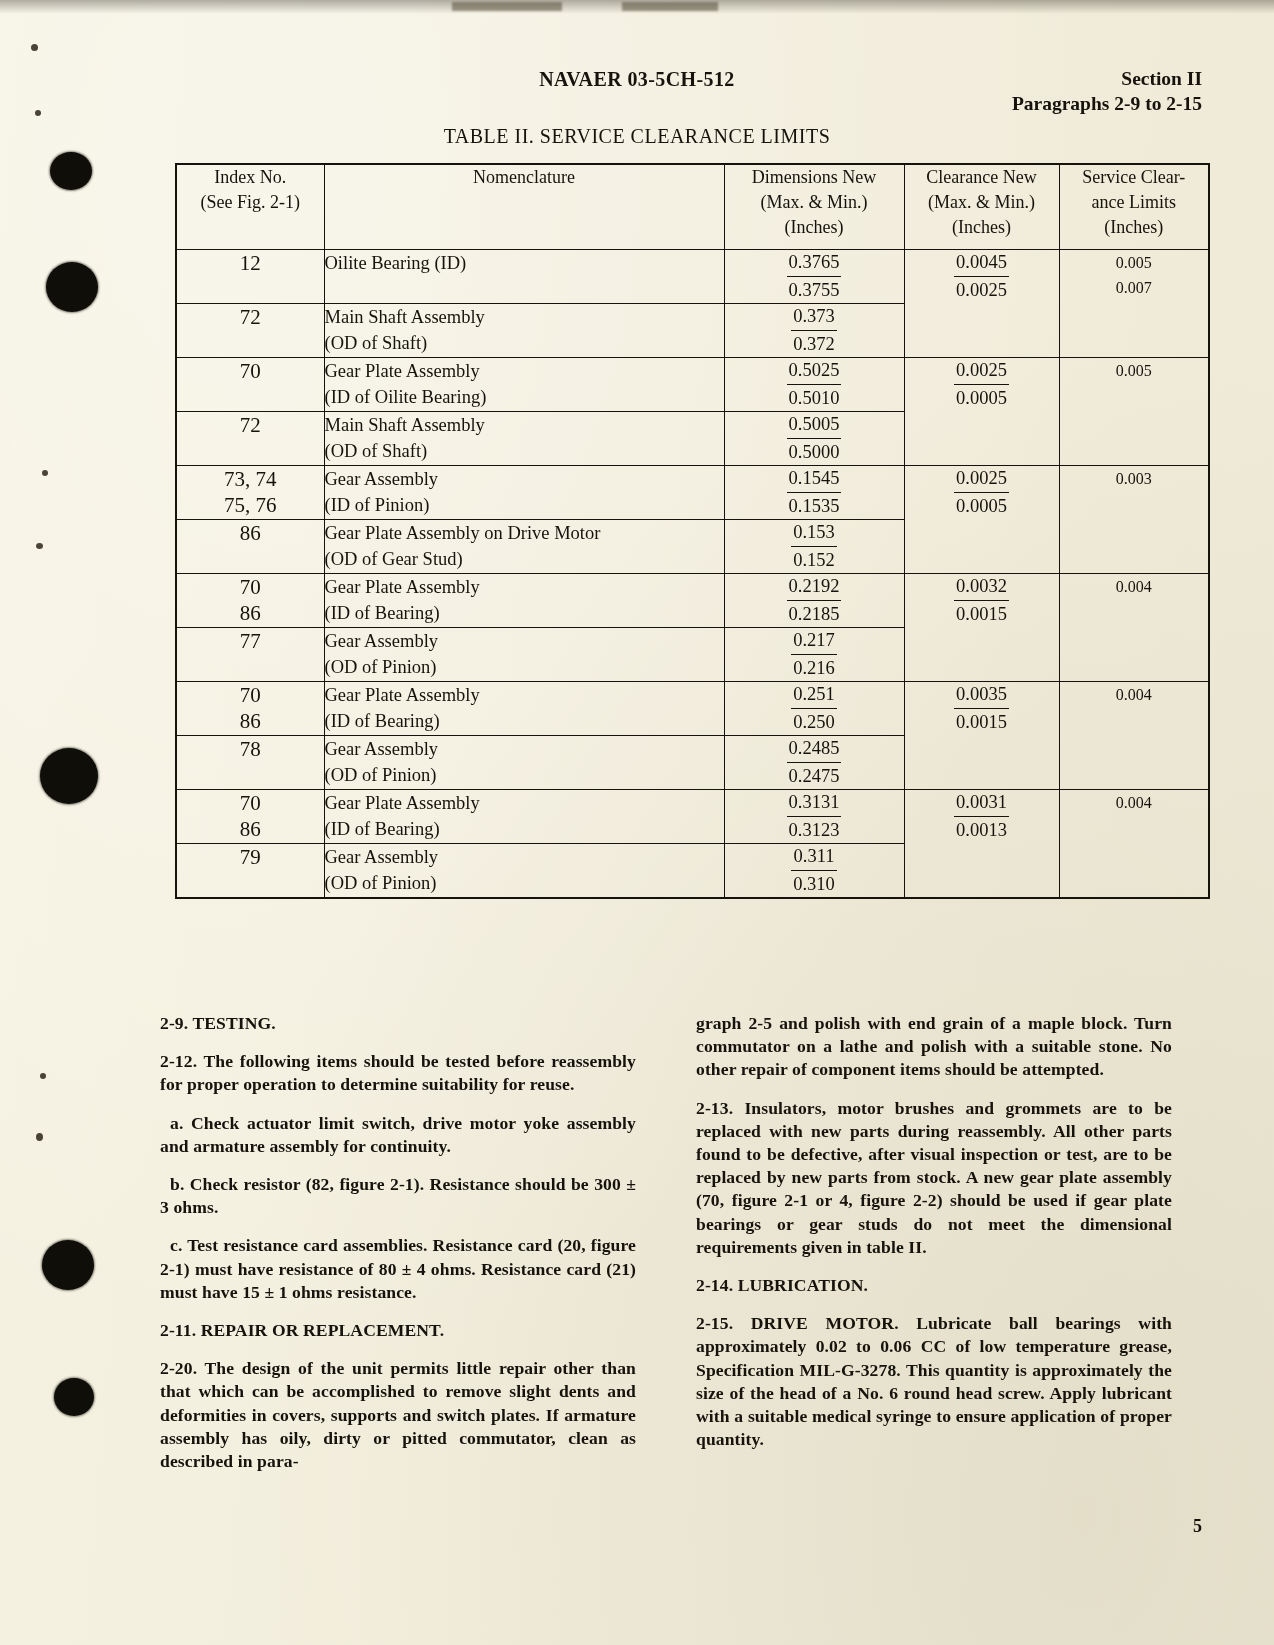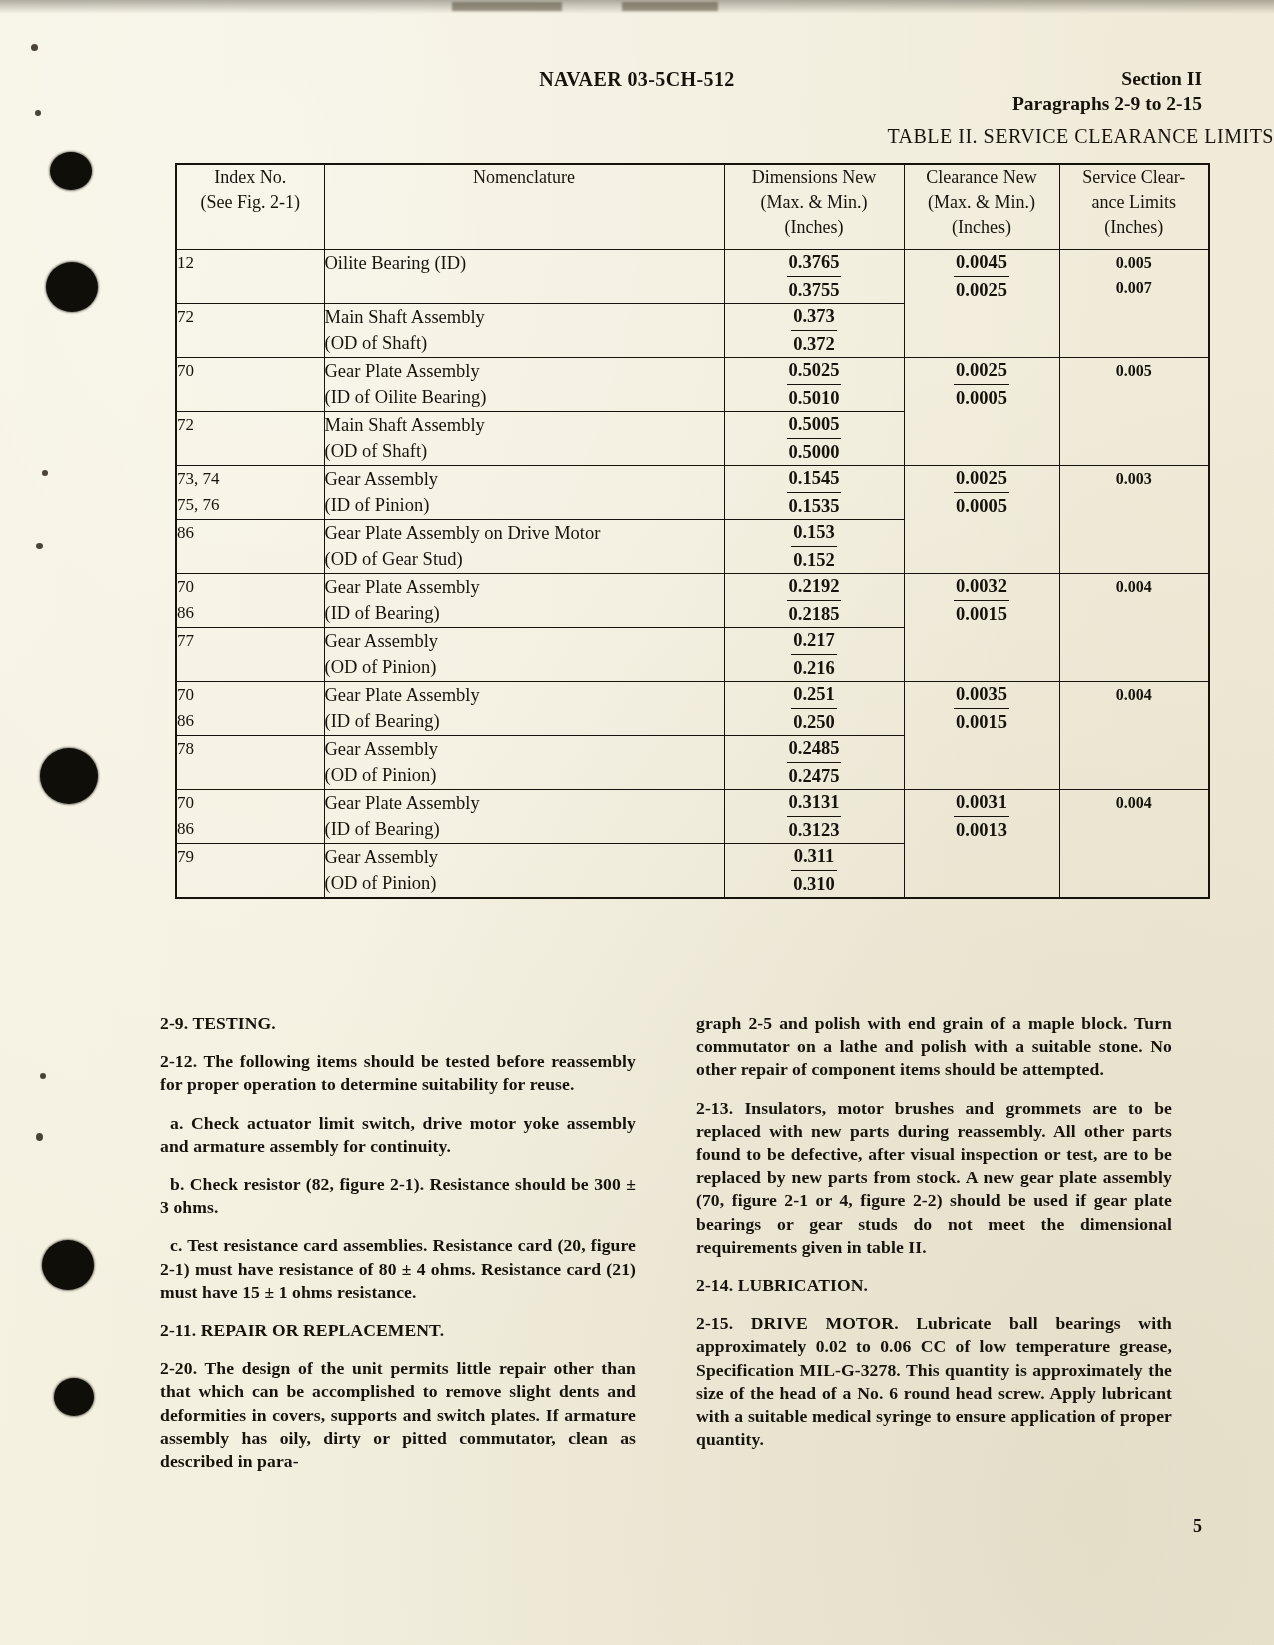--- a/index.html
+++ b/index.html
@@ -50,21 +50,21 @@
   .hdr-center{
     position:absolute; left:0; width:1274px; text-align:center;
     font-weight:bold; font-size:20px; letter-spacing:.4px;
   }
   .hdr-right{
     position:absolute; right:72px; top:-2px; text-align:right;
     font-weight:bold; font-size:19.5px; line-height:25px;
   }
   .table-caption{
     position:absolute; left:0; top:125px; width:1274px;
-    text-align:right; font-size:20px; letter-spacing:.5px;
+    text-align:center; font-size:20px; letter-spacing:.5px;
   }
 
   
   .tbl-wrap{ position:absolute; left:175px; top:163px; width:985px; }
   table.limits{
     width:985px;
     border-collapse:collapse;
     table-layout:fixed;
     font-size:18px;
   }
@@ -87,23 +87,23 @@
     font-size:18px;
     line-height:25px;
     height:84px;
     padding:8px 6px 6px;
     vertical-align:middle;
   }
   .th-stack{ display:block; }
   .th-nom{ padding-top:30px; }
 
   tbody td{ padding:10px 0 12px; }
-  td.idx{ text-align:left; line-height:26px; font-size:17px; }
+  td.idx{ text-align:center; line-height:26px; font-size:21px; }
   td.nom{ text-align:left; padding-left:22px; line-height:26px; font-size:18.5px; }
-  td.dim, td.clr, td.svc{ text-align:center;font-weight:bold; }
+  td.dim, td.clr, td.svc{ text-align:center; }
   td.clr, td.svc{ vertical-align:middle;margin-top:15px; }
 
   .frac{
     display:inline-block;
     text-align:center;
     line-height:25px;
     font-size:18.5px;
   }
   .frac .num{ display:block; border-bottom:1.6px solid #16130c; padding:0 2px 1px; }
   .frac .den{ display:block; padding:1px 2px 0; }

